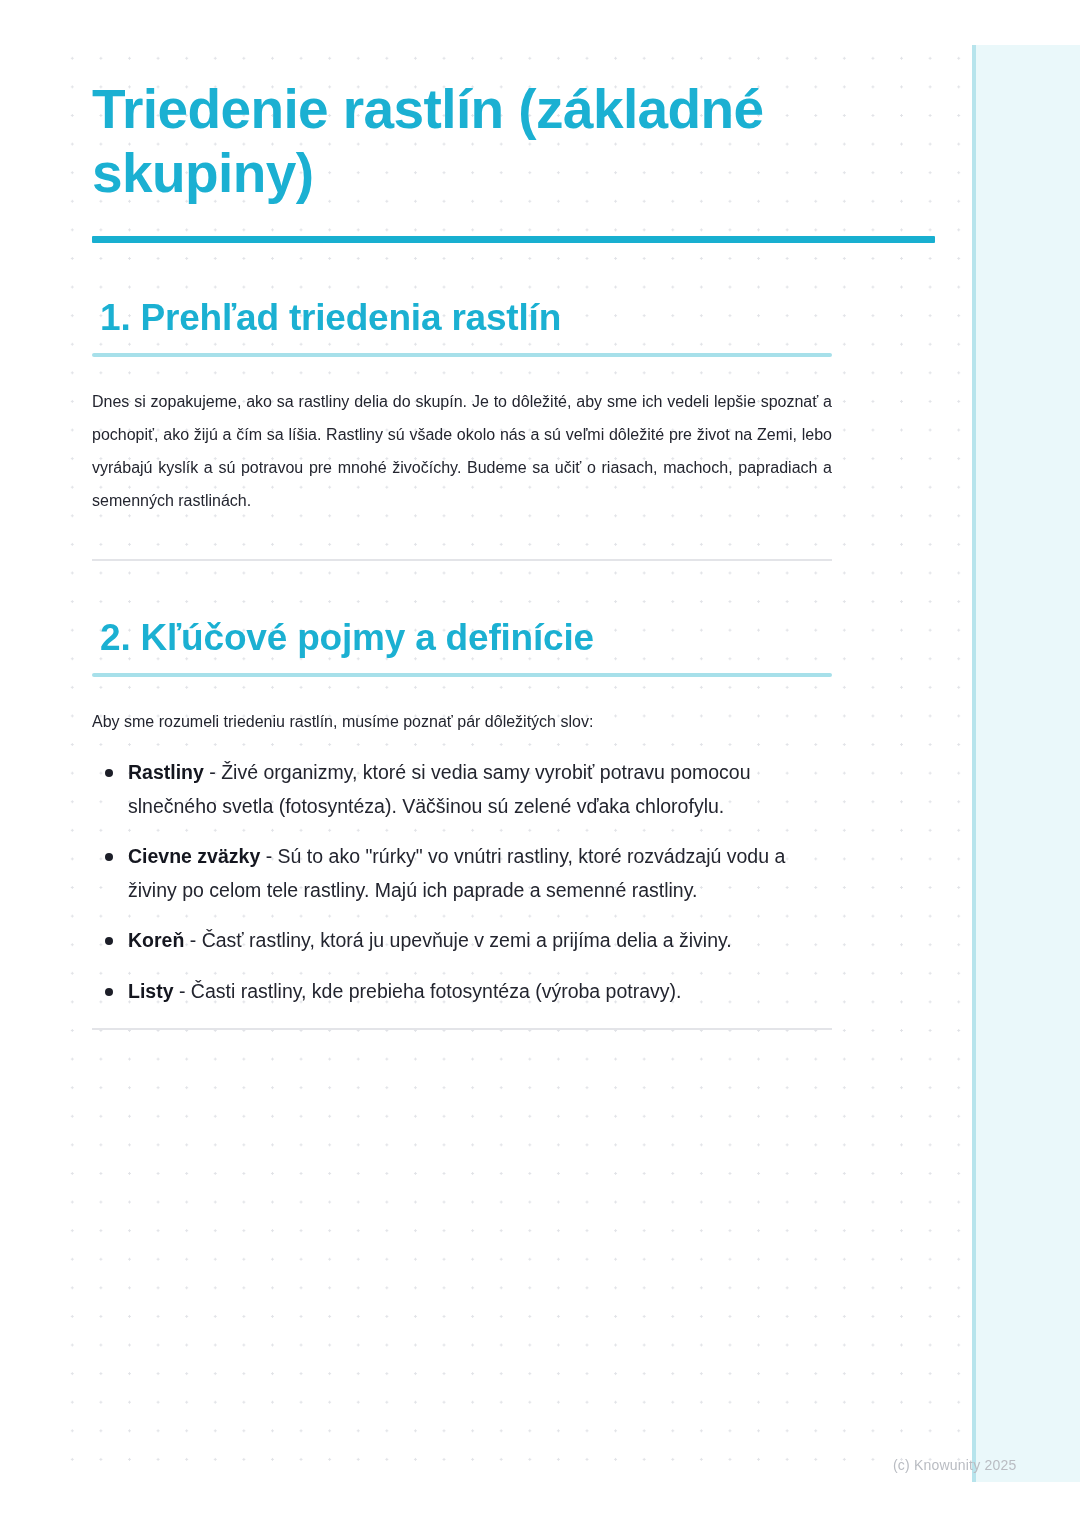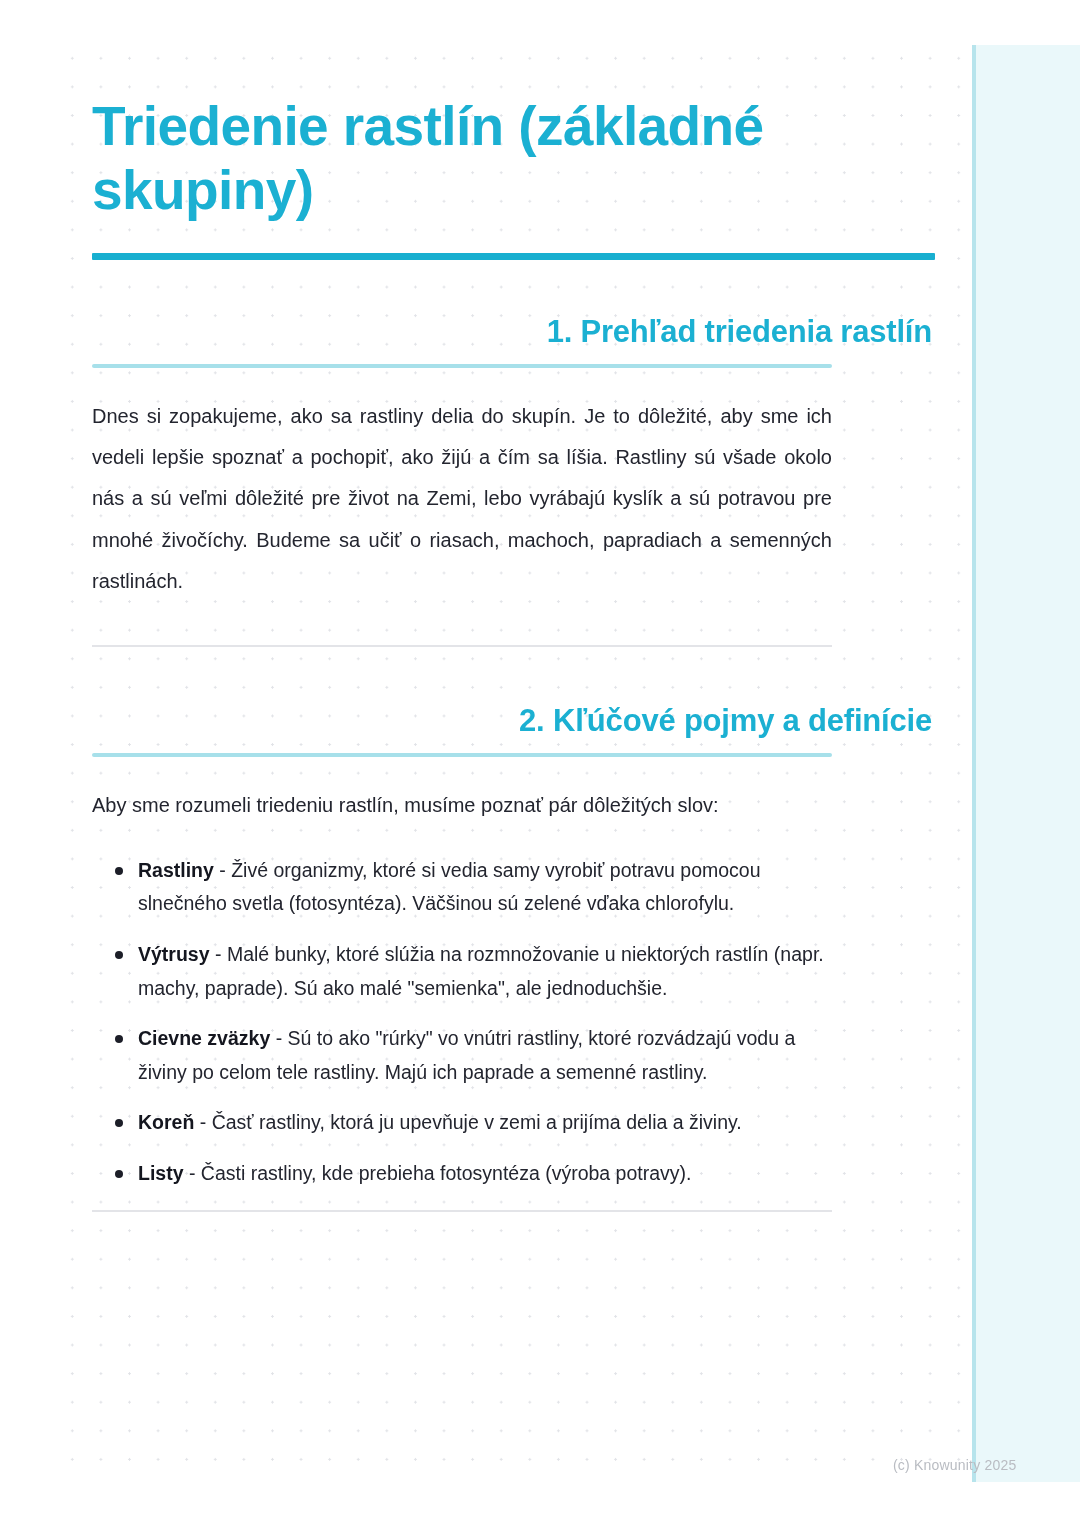--- a/index.html
+++ b/index.html
@@ -46,21 +46,21 @@
     top: 45px;
     width: 4px;
     height: 1437px;
     background: #b7e4ec;
   }
 
   
   .content {
     position: absolute;
     left: 92px;
-    top: 17px;
+    top: 0;
     width: 840px;
   }
 
   .doc-title {
     margin: 0;
     padding-top: 78px;
     font-size: 55px;
     line-height: 1.16;
     font-weight: 700;
     letter-spacing: -0.6px;
@@ -70,63 +70,62 @@
 
   .title-rule {
     margin-top: 30px;
     width: 843px;
     height: 7px;
     background: #18afd0;
     border-radius: 1px;
   }
 
   .section-heading {
-    margin: 0;
-    font-size: 31px;
+    margin: 8px;
+    font-size: 37px;
     font-weight: 700;
     letter-spacing: -0.2px;
     color: #1bb0d2;
-    text-align: right;
   }
 
   .section-rule {
     margin-top: 14px;
     width: 740px;
     height: 4px;
     background: #a7e0ea;
     border-radius: 2px;
   }
 
   .sec1 { margin-top: 54px; }
   .sec2 { margin-top: 56px; }
 
   .paragraph {
     margin: 0;
     padding-top: 28px;
     width: 740px;
-    font-size: 20px;
+    font-size: 16px;
     line-height: 2.07;
     color: #23252f;
     text-align: justify;
   }
 
   .paragraph.lead {
     text-align: left;
   }
 
   .soft-divider {
     margin-top: 42px;
     width: 740px;
     height: 2px;
     background: #e3e4e8;
   }
 
   
   .term-list {
-    margin: 10px;
+    margin: 0;
     padding: 18px 0 0 0;
     list-style: none;
     width: 740px;
   }
 
   .term-item {
     position: relative;
     padding-left: 36px;
     margin-bottom: 17px;
     font-size: 19.5px;
@@ -199,24 +198,20 @@
       <div class="section-rule"></div>
       <p class="paragraph lead">Aby sme rozumeli triedeniu rastlín, musíme poznať pár dôležitých slov:</p>
 
       <ul class="term-list">
         <li class="term-item">
           <span class="bullet-dot"></span>
           <span class="term-name">Rastliny</span><span class="term-dash"> - </span><span class="term-def">Živé organizmy, ktoré si vedia samy vyrobiť potravu pomocou slnečného svetla (fotosyntéza). Väčšinou sú zelené vďaka chlorofylu.</span>
         </li>
         <li class="term-item">
           <span class="bullet-dot"></span>
-          <span class="term-name">Výtrusy</span><span class="term-dash"> - </span><span class="term-def">Malé bunky, ktoré slúžia na rozmnožovanie u niektorých rastlín (napr. machy, paprade). Sú ako malé "semienka", ale jednoduchšie.</span>
-        </li>
-        <li class="term-item">
-          <span class="bullet-dot"></span>
           <span class="term-name">Cievne zväzky</span><span class="term-dash"> - </span><span class="term-def">Sú to ako "rúrky" vo vnútri rastliny, ktoré rozvádzajú vodu a živiny po celom tele rastliny. Majú ich paprade a semenné rastliny.</span>
         </li>
         <li class="term-item">
           <span class="bullet-dot"></span>
           <span class="term-name">Koreň</span><span class="term-dash"> - </span><span class="term-def">Časť rastliny, ktorá ju upevňuje v zemi a prijíma delia a živiny.</span>
         </li>
         <li class="term-item">
           <span class="bullet-dot"></span>
           <span class="term-name">Listy</span><span class="term-dash"> - </span><span class="term-def">Časti rastliny, kde prebieha fotosyntéza (výroba potravy).</span>
         </li>

